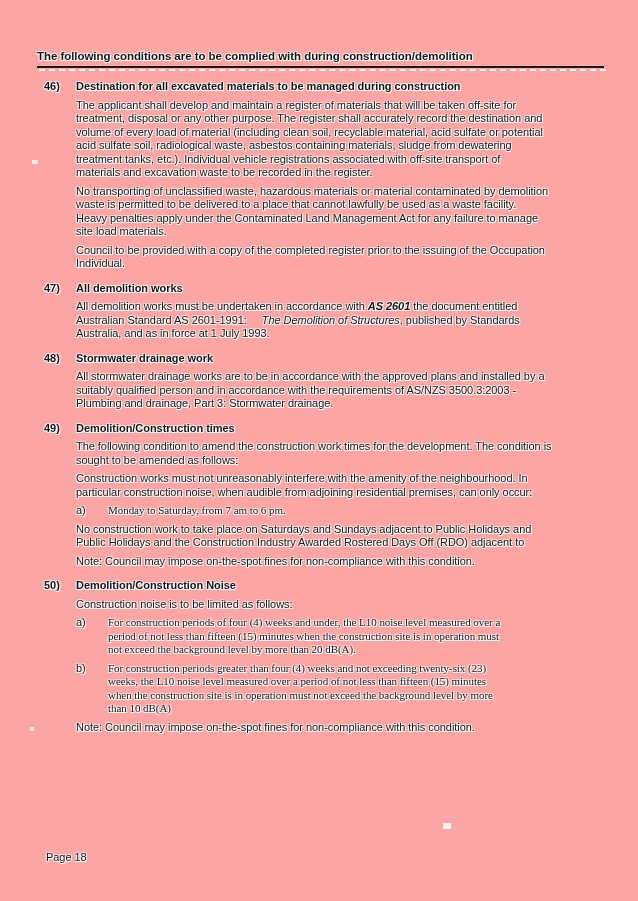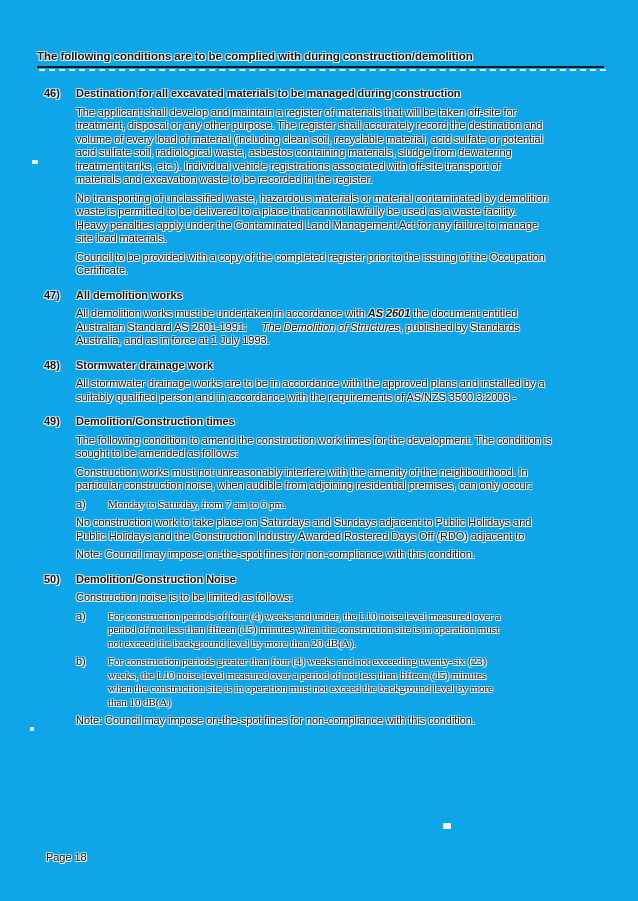--- a/index.html
+++ b/index.html
@@ -1,36 +1,36 @@
 <!DOCTYPE html>
 <html><head>
 <meta charset="utf-8">
 <style>
   html,body{margin:0;padding:0;background:#828282;}
   .page{
-    position:relative;width:638px;height:901px;background:#0ea5e9;overflow:hidden;
+    position:relative;width:638px;height:901px;background:#fca5a5;overflow:hidden;
     font-family:"Liberation Sans",sans-serif;font-size:11px;color:#161616;
     letter-spacing:-0.05px;
     text-shadow:
       -1px -1px 0 rgba(255,255,255,.55),
        1px -1px 0 rgba(255,255,255,.6),
       -1px  1px 0 rgba(255,255,255,.7),
        1px  1px 0 rgba(255,255,255,.95),
        0    1px 0 rgba(255,255,255,.85);
   }
   .rule-wrap{
     position:absolute;left:37px;top:49px;width:567px;
     padding-bottom:3px;border-bottom:2px solid #1c1c1c;
   }
   .rule-wrap::after{
     content:"";position:absolute;left:2px;right:-2px;bottom:-5px;
     border-bottom:2px dashed rgba(255,255,255,.85);
   }
   .doc-heading{font-weight:bold;font-size:11.5px;line-height:14px;white-space:nowrap;}
-  .content{position:absolute;left:0;top:81px;right:0;}
+  .content{position:absolute;left:0;top:74px;right:0;}
   .cond{display:flex;margin:6px 0 0 44px;}
   .cond-num{width:32px;flex:none;font-weight:bold;line-height:13.5px;}
   .cond-body{flex:1;min-width:0;}
   .cond-title{font-weight:bold;line-height:13.5px;margin:0 0 5px 0;white-space:nowrap;}
   .para{margin:0 0 5px 0;}
   .line{line-height:13.5px;white-space:nowrap;}
   .li{display:flex;margin:0 0 5px 0;}
   .li-letter{width:32px;flex:none;line-height:13.5px;}
   .li-lines{min-width:0;font-family:Liberation Serif, serif;}
   .bi{font-weight:bold;font-style:italic;}
@@ -63,21 +63,21 @@
             <div class="line">materials and excavation waste to be recorded in the register.</div>
           </div>
           <div class="para">
             <div class="line">No transporting of unclassified waste, hazardous materials or material contaminated by demolition</div>
             <div class="line">waste is permitted to be delivered to a place that cannot lawfully be used as a waste facility.</div>
             <div class="line">Heavy penalties apply under the Contaminated Land Management Act for any failure to manage</div>
             <div class="line">site load materials.</div>
           </div>
           <div class="para">
             <div class="line">Council to be provided with a copy of the completed register prior to the issuing of the Occupation</div>
-            <div class="line">Certificate.</div>
+            <div class="line">Individual.</div>
           </div>
         </div>
       </div>
       <div class="cond">
         <div class="cond-num">47)</div>
         <div class="cond-body">
           <div class="cond-title">All demolition works</div>
           <div class="para">
             <div class="line"><span>All demolition works must be undertaken in accordance with </span><span class="bi">AS 2601</span><span> the document entitled</span></div>
             <div class="line"><span>Australian Standard AS 2601-1991: </span><span class="i">The Demolition of Structures</span><span>, published by Standards</span></div>
@@ -85,20 +85,21 @@
           </div>
         </div>
       </div>
       <div class="cond">
         <div class="cond-num">48)</div>
         <div class="cond-body">
           <div class="cond-title">Stormwater drainage work</div>
           <div class="para">
             <div class="line">All stormwater drainage works are to be in accordance with the approved plans and installed by a</div>
             <div class="line">suitably qualified person and in accordance with the requirements of AS/NZS 3500.3:2003 -</div>
+            <div class="line">Plumbing and drainage, Part 3: Stormwater drainage.</div>
           </div>
         </div>
       </div>
       <div class="cond">
         <div class="cond-num">49)</div>
         <div class="cond-body">
           <div class="cond-title">Demolition/Construction times</div>
           <div class="para">
             <div class="line">The following condition to amend the construction work times for the development. The condition is</div>
             <div class="line">sought to be amended as follows:</div>

